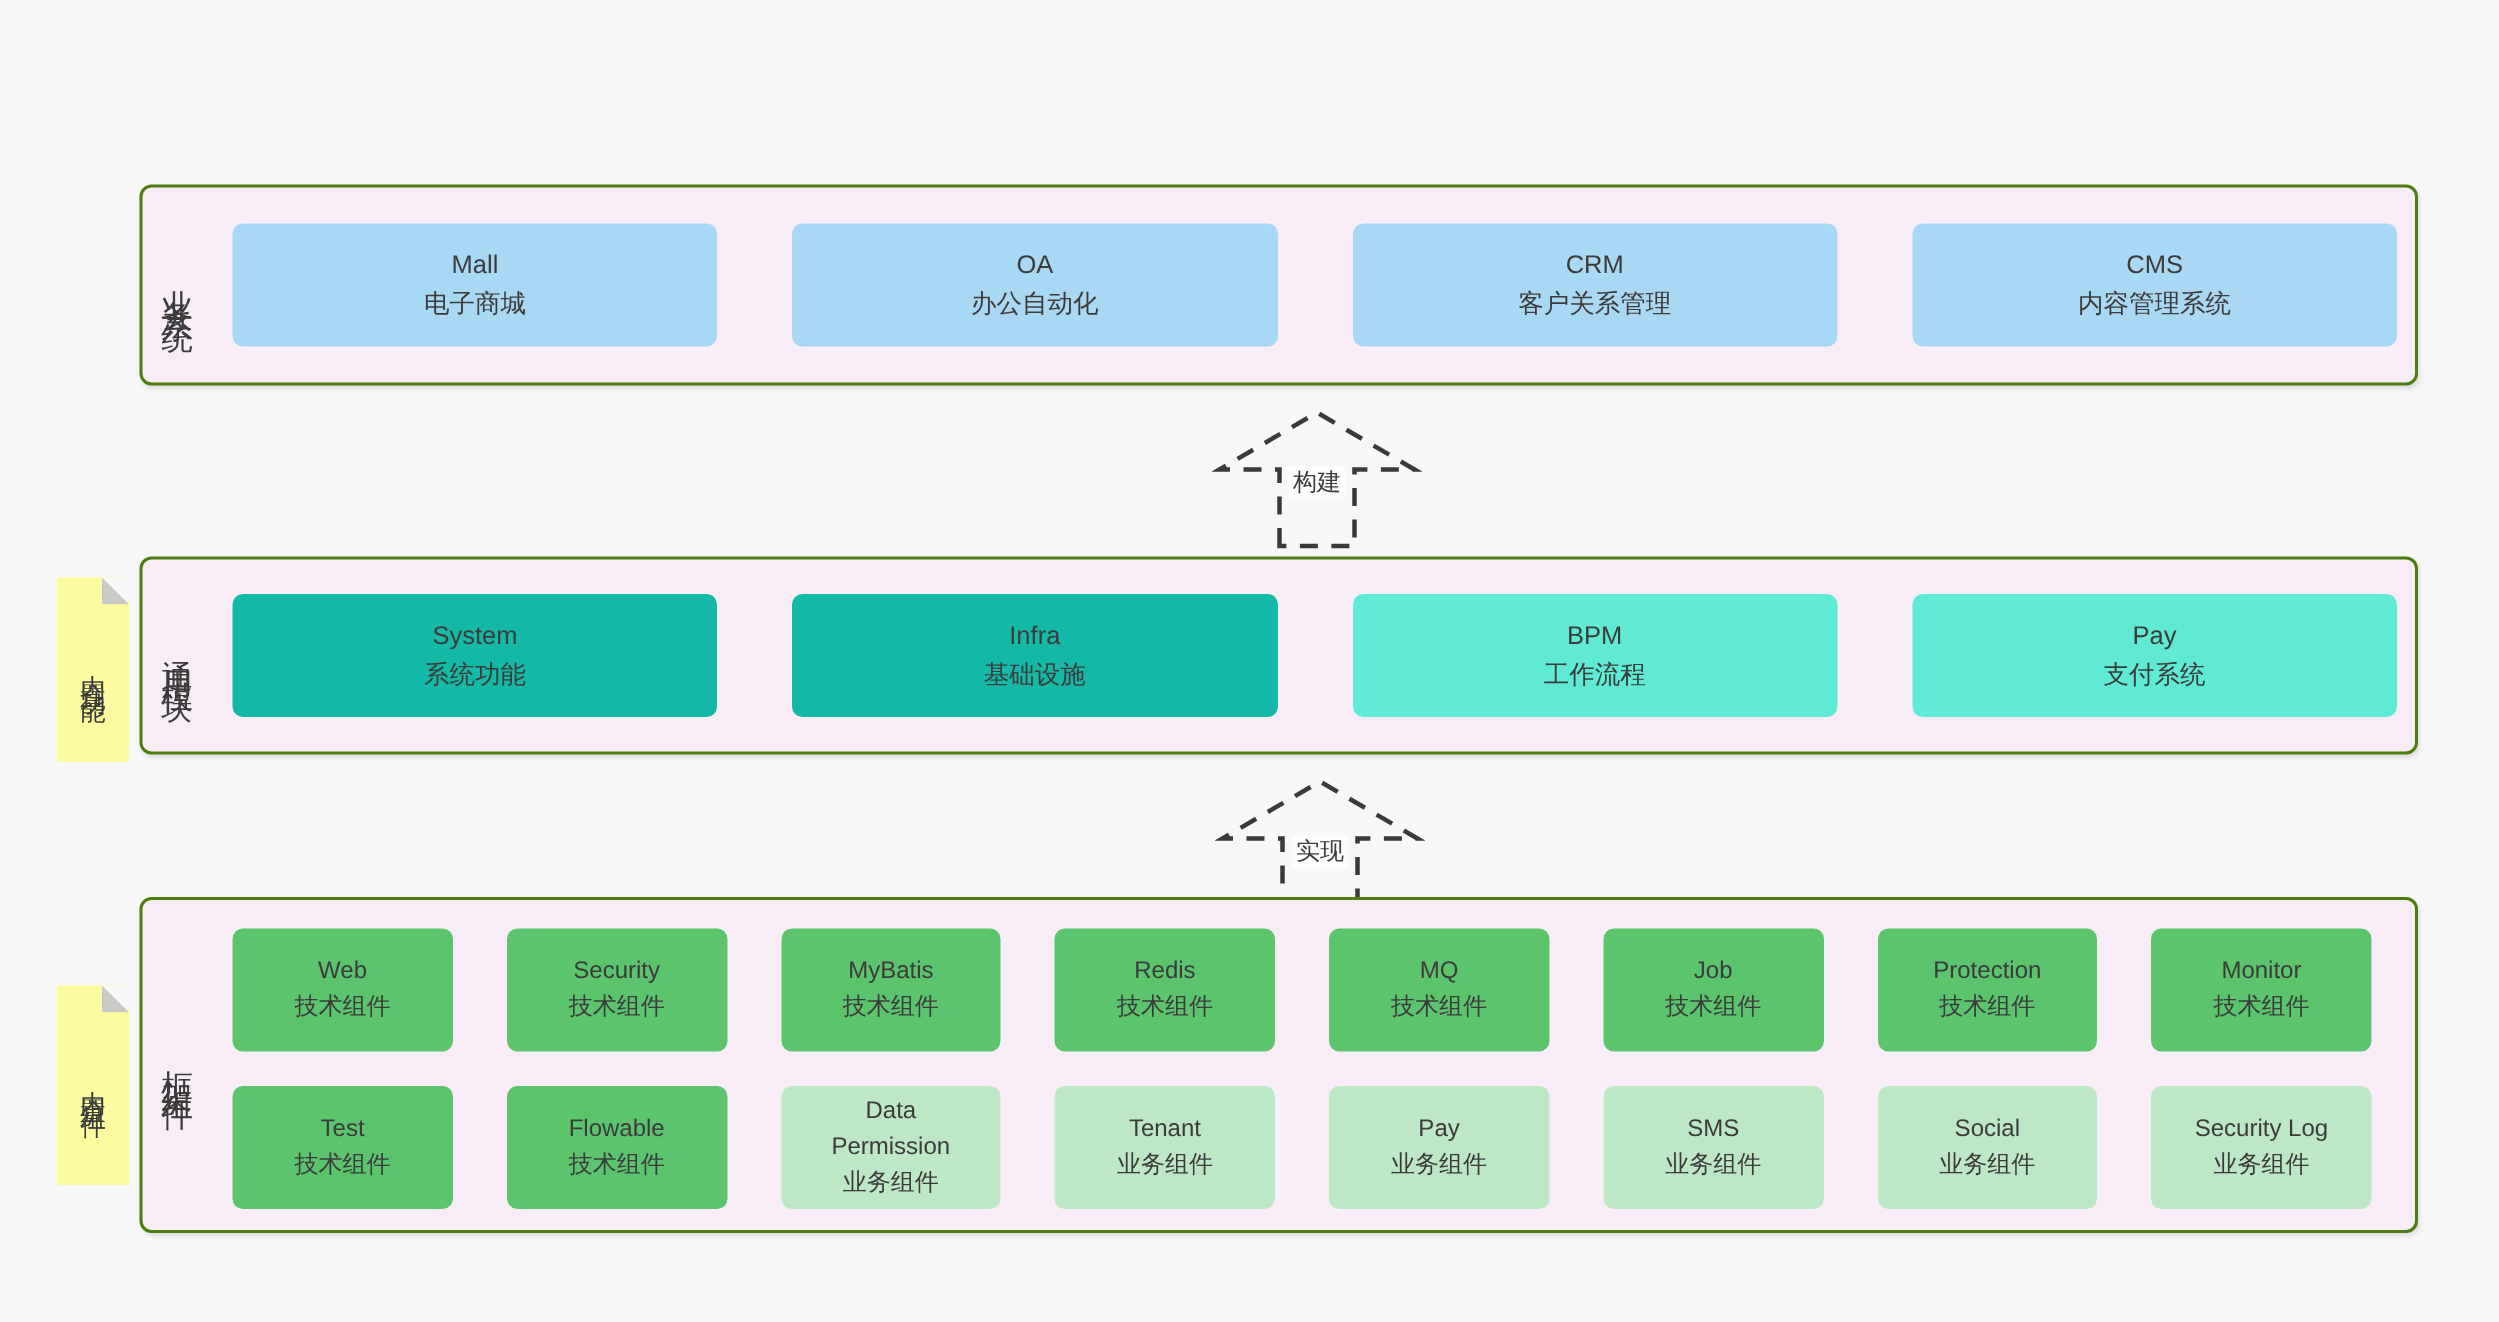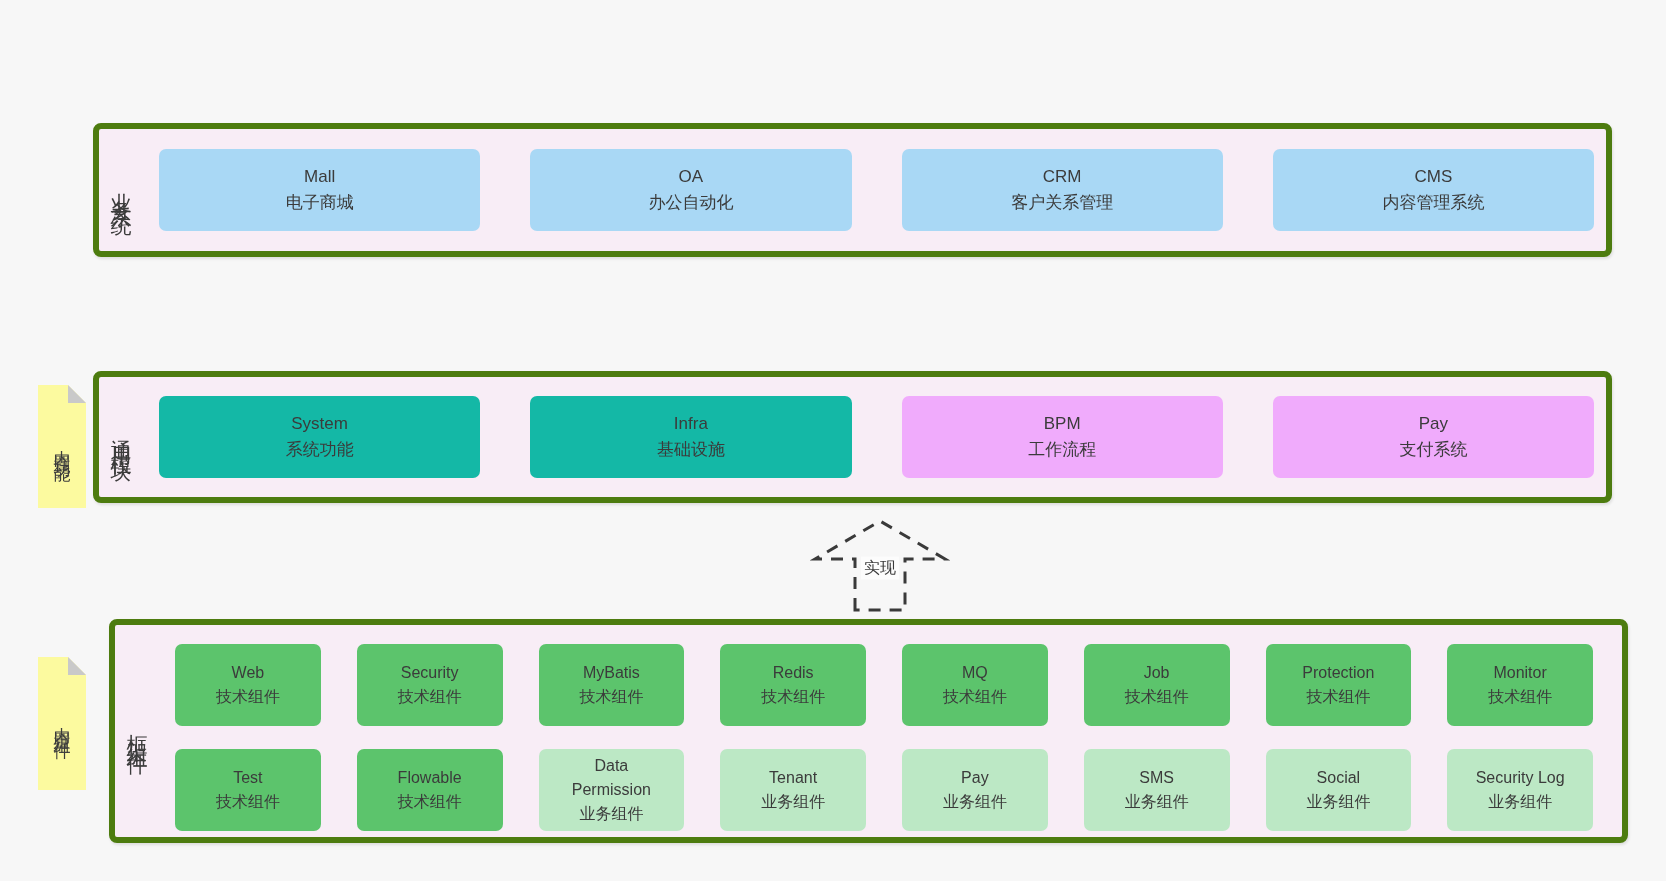--- a/index.html
+++ b/index.html
@@ -13,28 +13,28 @@
     font-family: "Liberation Sans", "DejaVu Sans", sans-serif;
     color: #3b3b3b;
   }
 
   
   .panel {
     position: absolute;
     left: 93px;
     width: 1519px;
     background: #f8edf6;
-    border: 6px solid #4d7c0f;
+    border: 2px solid #4d7c0f;
     border-radius: 8px;
     box-shadow: 1px 2px 3px rgba(0,0,0,0.10);
     box-sizing: border-box;
   }
   .panel-1 { top: 123px; height: 134px; }
   .panel-2 { top: 371px; height: 132px; }
-  .panel-3 { top: 619px; height: 224px; margin-left: 16px; }
+  .panel-3 { top: 598px; height: 224px; }
 
   .vlabel {
     position: absolute;
     left: 12px;
     top: 50%;
     transform: translateY(-50%);
     writing-mode: vertical-rl;
     text-orientation: upright;
     font-size: 21px;
     letter-spacing: 7px;
@@ -75,21 +75,21 @@
     justify-content: center;
     text-align: center;
     font-size: 17px;
     line-height: 26px;
   }
   .row-narrow .box { font-size: 16px; line-height: 24px; padding: 0 10px; box-sizing: border-box; }
   .row-narrow .box-title { max-width: 110px; }
 
   .box[data-variant="blue"]        { background: #a9d8f5; }
   .box[data-variant="red"]         { background: #14b8a6; }
-  .box[data-variant="pink"]        { background: #f0abfc; }
+  .box[data-variant="pink"]        { background: #5eead4; }
   .box[data-variant="green"]       { background: #5cc46c; }
   .box[data-variant="light_green"] { background: #bce8c5; }
 
   
   .arrow { position: absolute; width: 140px; height: 94px; }
   .arrow-1 { left: 808px; top: 272px; }
   .arrow-2 { left: 810px; top: 518px; }
   .arrow svg { display: block; }
   .arrow-label {
     position: absolute;
@@ -145,20 +145,26 @@
         <div class="box-title">CRM</div>
         <div class="box-sub">客户关系管理</div>
       </div>
       <div class="box" data-variant="blue">
         <div class="box-title">CMS</div>
         <div class="box-sub">内容管理系统</div>
       </div>
     </div>
   </section>
 
+  <div class="arrow arrow-1">
+    <svg width="140" height="94" viewBox="0 0 140 94">
+      <path d="M45 92 L45 41 L5 41 L70 3 L135 41 L95 41 L95 92 Z" fill="none" stroke="#3a3a3a" stroke-width="3" stroke-dasharray="12 9"></path>
+    </svg>
+    <span class="arrow-label">构建</span>
+  </div>
 
   <div class="sticky sticky-1">
     <svg class="fold" width="18" height="18" viewBox="0 0 18 18">
       <path d="M0 0 L18 0 L18 18 Z" fill="#f7f7f7"></path>
       <path d="M0 0 L18 18 L0 18 Z" fill="#c9c9c9"></path>
     </svg>
     <span class="sticky-label">内置功能</span>
   </div>
 
   <section class="panel panel-2">

